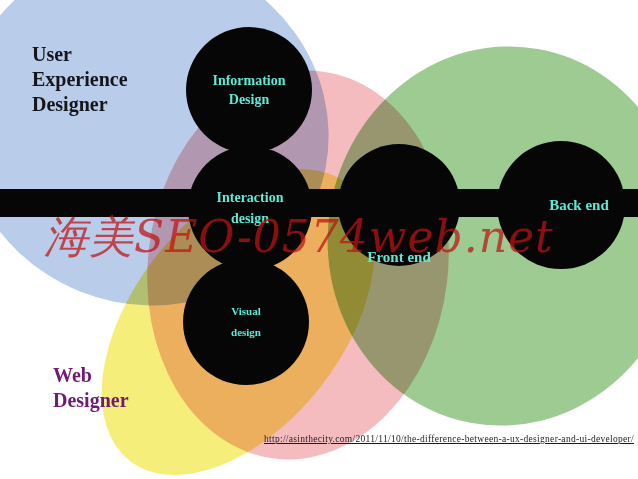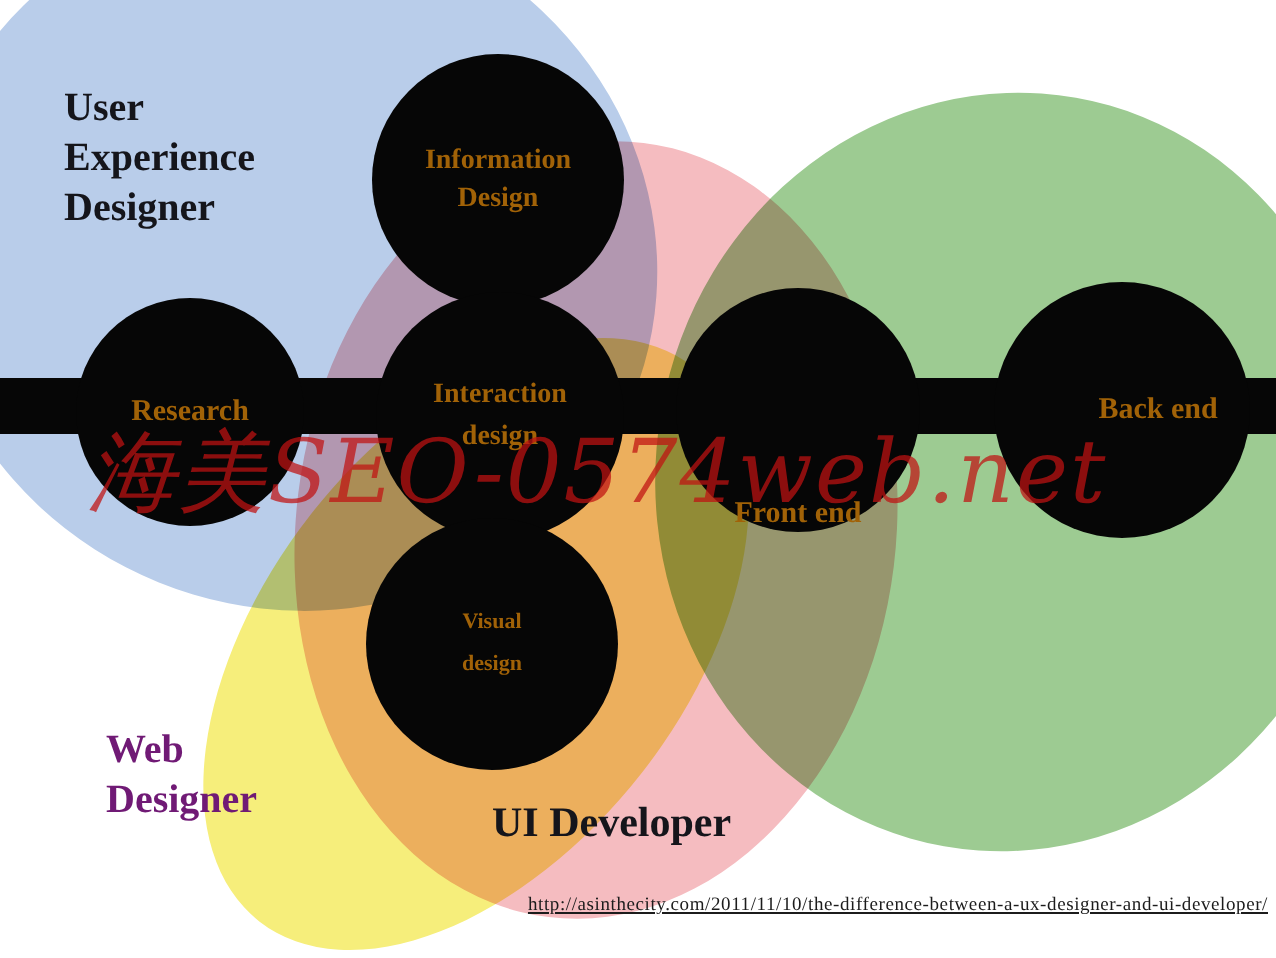--- a/index.html
+++ b/index.html
@@ -10,21 +10,21 @@
   
   .blob{position:absolute;border-radius:50%;mix-blend-mode:multiply;}
   .blob-blue  {left:-40px; top:-46px; width:370px;height:350px;transform:rotate(22deg);}
   .blob-green {left:328px; top:46px;  width:354px;height:380px;transform:rotate(10deg);}
   .blob-yellow{left:133px; top:146px; width:210px;height:352px;transform:rotate(38deg);}
   .blob-pink  {left:148px; top:70px;  width:300px;height:390px;transform:rotate(7deg);}
   
   .bar{position:absolute;left:0;top:189px;width:638px;height:28px;}
   
   .node{position:absolute;border-radius:50%;display:flex;align-items:center;justify-content:center;}
-  .node span{color:#a16207;font-weight:bold;text-align:center;white-space:pre-line;}
+  .node span{color:#5eead4;font-weight:bold;text-align:center;white-space:pre-line;}
   .node-info       {left:186px;top:27px; width:126px;height:126px;}
   .node-info span{font-size:14px;line-height:19px;}
   .node-research   {left:38px; top:149px;width:114px;height:114px;}
   .node-research span{font-size:15px;}
   .node-interaction{left:188px;top:146px;width:124px;height:124px;}
   .node-interaction span{font-size:14px;line-height:21px;}
   .node-front      {left:338px;top:144px;width:122px;height:122px;align-items:flex-end;}
   .node-front span{font-size:15px;}
   .node-back       {left:497px;top:141px;width:128px;height:128px;}
   .node-back span{font-size:15px;margin-left:36px;}
@@ -38,42 +38,39 @@
   .role-web{left:53px; top:363px;width:160px;}
   .role-ui {left:246px;top:399px;width:200px;font-size:21px;}
   
   .watermark{
     position:absolute;left:44px;top:213px;width:594px;
     font-family:"DejaVu Serif",serif;font-size:44px;line-height:48px;
     letter-spacing:1px;white-space:nowrap;opacity:0.72;font-weight:normal;
   }
   
   .source{
-    position:absolute;right:4px;top:448px;
+    position:absolute;right:4px;top:434px;
     font-size:9.5px;letter-spacing:0.3px;text-decoration:underline;margin-left:44px;
   }
 </style>
 </head>
 <body>
 
 <div class="stage">
 
   <div class="blob blob-blue" style="background-color: rgb(185, 205, 234);"></div>
   <div class="blob blob-green" style="background-color: rgb(157, 203, 146);"></div>
   <div class="blob blob-yellow" style="background-color: rgb(246, 238, 123);"></div>
   <div class="blob blob-pink" style="background-color: rgb(245, 188, 192);"></div>
 
   <div class="bar" style="background-color: rgb(6, 6, 6);"></div>
 
   <div class="node node-info" style="background-color: rgb(6, 6, 6);">
     <span>Information
 Design</span>
-  </div>
-  <div class="node node-research" style="background-color: rgb(6, 6, 6);">
-    <span>Research</span>
   </div>
   <div class="node node-interaction" style="background-color: rgb(6, 6, 6);">
     <span>Interaction
 design</span>
   </div>
   <div class="node node-front" style="background-color: rgb(6, 6, 6);">
     <span>Front end</span>
   </div>
   <div class="node node-back" style="background-color: rgb(6, 6, 6);">
     <span>Back end</span>
@@ -81,19 +78,18 @@
   <div class="node node-visual" style="background-color: rgb(6, 6, 6);">
     <span>Visual
 design</span>
   </div>
 
   <div class="role role-ux" style="color: rgb(21, 21, 27);">User
 Experience
 Designer</div>
   <div class="role role-web" style="color: #701a75;">Web
 Designer</div>
-  <div class="role role-ui" style="color: rgb(21, 21, 27);">UI Developer</div>
 
   <div class="watermark" style="color: rgb(192, 18, 18); font-style: italic;">海美SEO-0574web.net</div>
 
   <a class="source" href="#" style="color: rgb(28, 28, 28);">http://asinthecity.com/2011/11/10/the-difference-between-a-ux-designer-and-ui-developer/</a>
 
 </div>
 
 </body></html>

